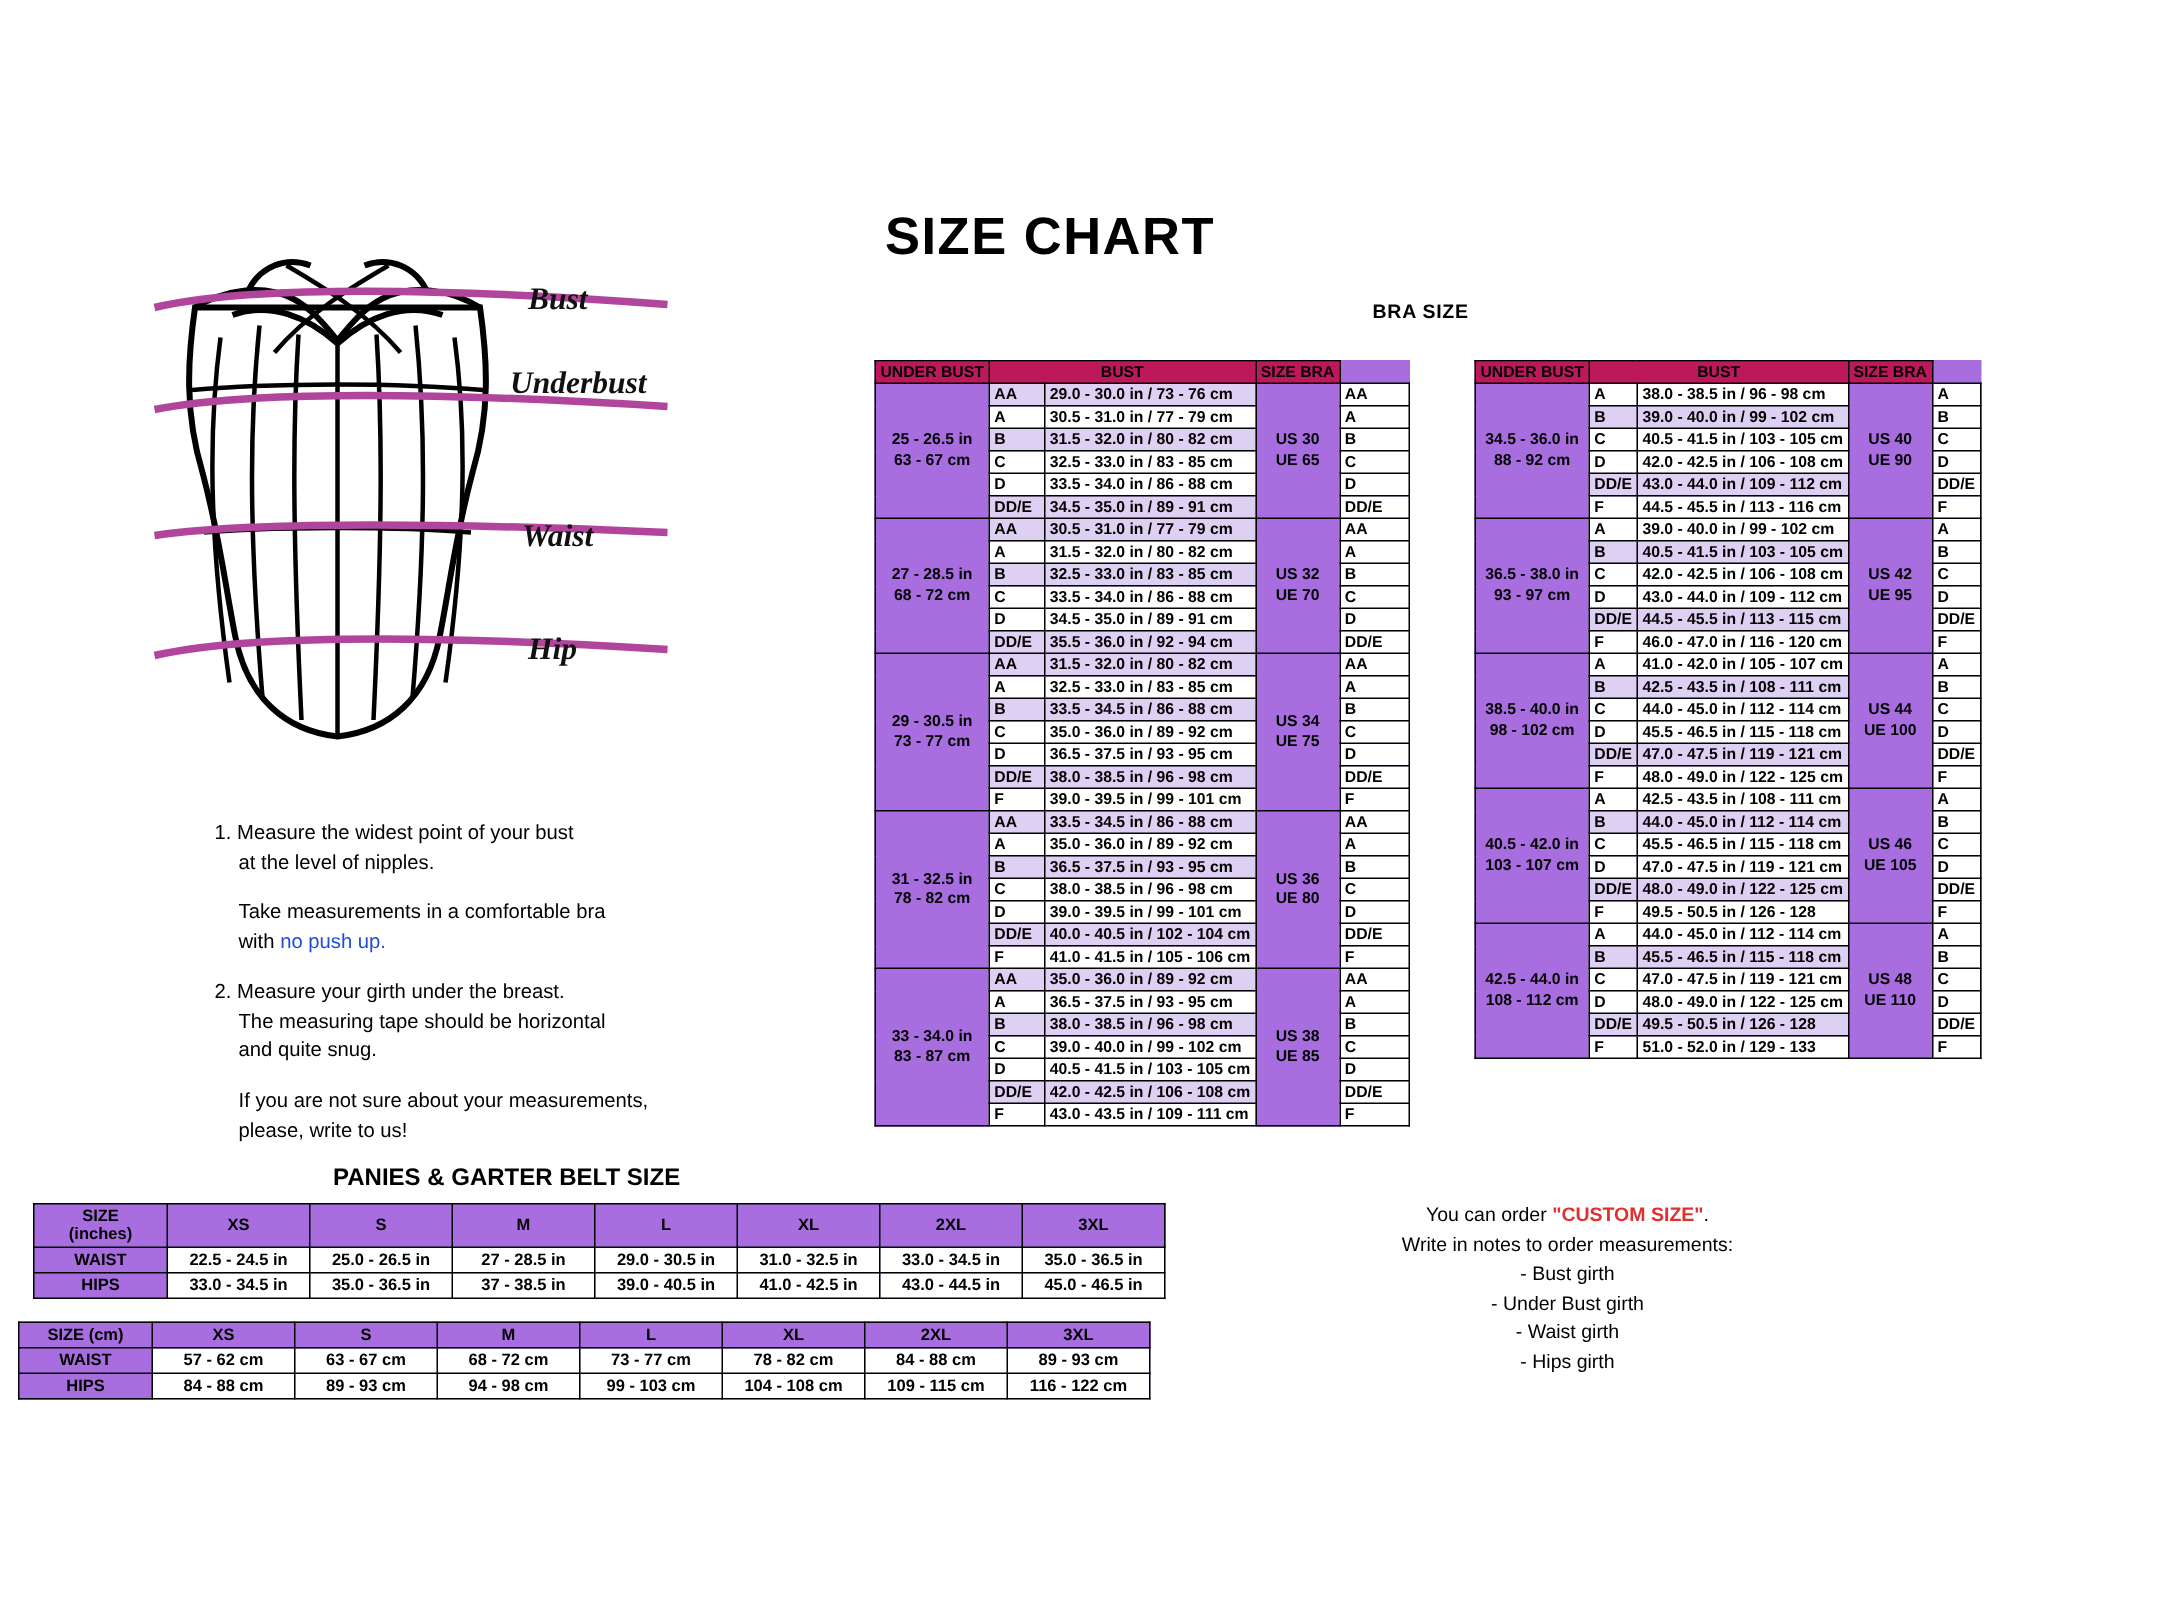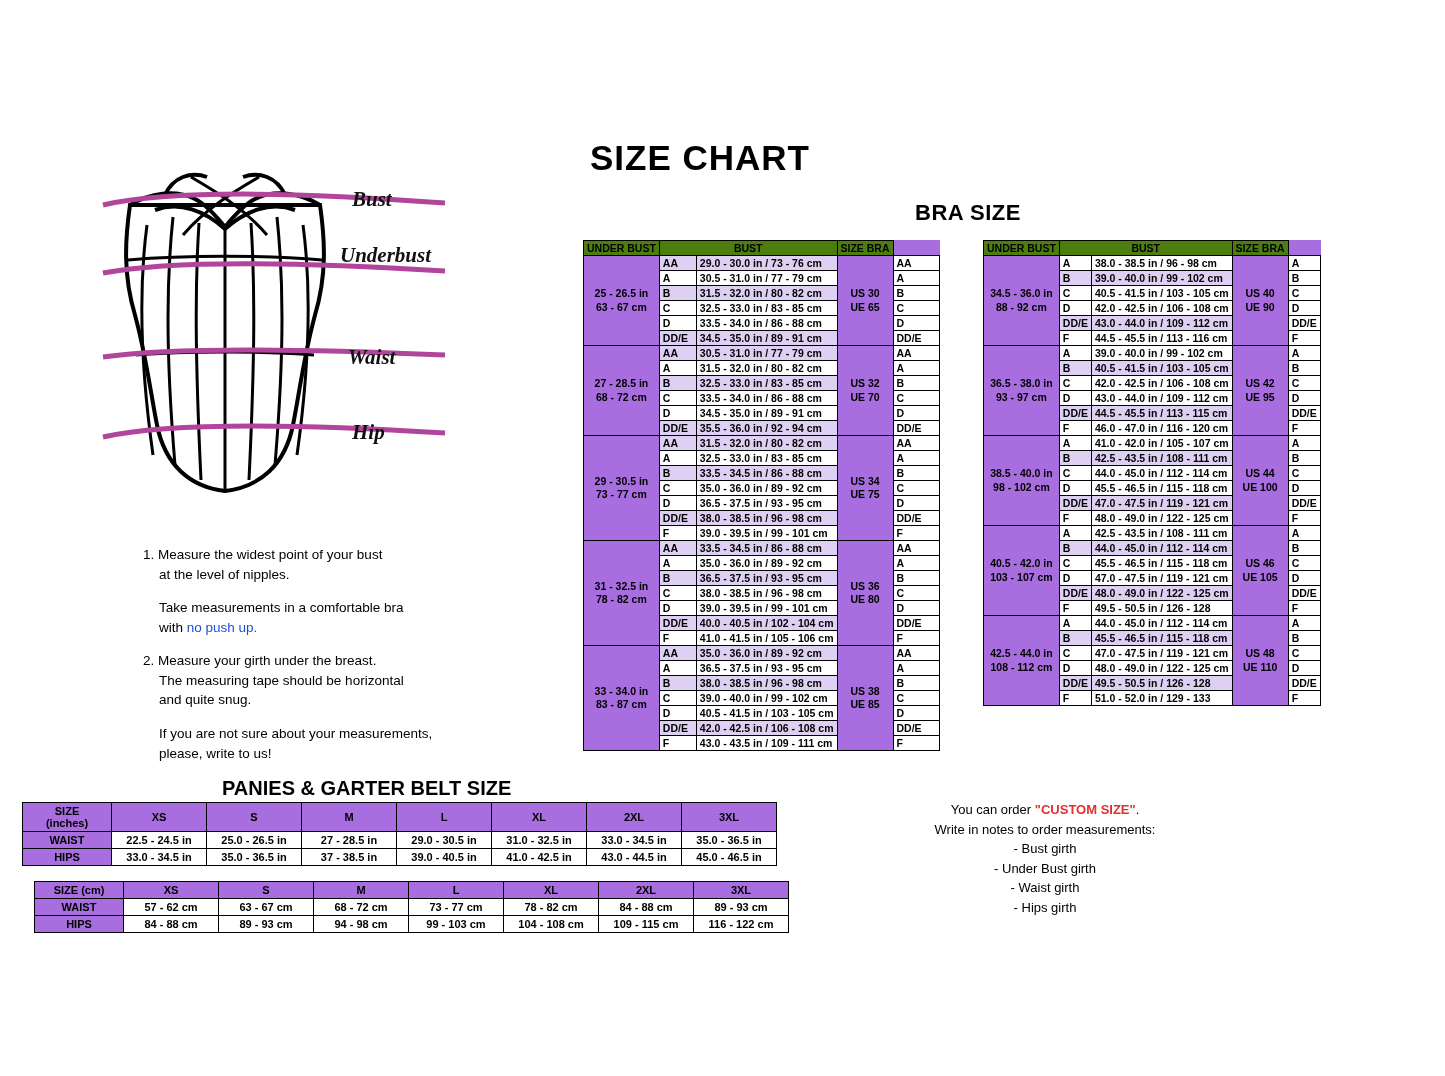--- a/index.html
+++ b/index.html
@@ -10,25 +10,25 @@
   }
   .page{position:relative;width:1292px;height:1076px;}
 
   
   #chart-title{
     position:absolute;left:590px;top:138px;
     font-size:35px;font-weight:bold;letter-spacing:1px;
   }
   #bra-size-title{
     position:absolute;left:915px;top:200px;
-    font-size:22px;font-weight:bold;letter-spacing:.5px;
+    font-size:13px;font-weight:bold;letter-spacing:.5px;
   }
   #panties-title{
     position:absolute;left:222px;top:777px;
-    font-size:20px;font-weight:bold;
+    font-size:16px;font-weight:bold;
   }
 
   
   #corset-figure{position:absolute;left:95px;top:165px;width:430px;height:340px;}
   .meas-label{
     position:absolute;font-family:"Liberation Serif", serif;
     font-style:italic;font-weight:bold;font-size:21px;color:#111;
   }
   #label-bust{left:352px;top:186px;}
   #label-underbust{left:340px;top:243px;}
@@ -44,36 +44,36 @@
   #instructions .indent{padding-left:16px;}
   .nopush{color:#1d4ed8;}
 
   
   .ptable{border-collapse:collapse;background:#a86ee0;}
   .ptable td,.ptable th{
     border:1px solid #000;
     font-size:10.5px;font-weight:bold;
     padding:1px 3px;white-space:nowrap;
   }
-  .hdr{background:#4d7c0f;text-align:center;font-size:11px;}
+  .hdr{background:#be185d;text-align:center;font-size:11px;}
   .cellwhite{background:#ffffff;}
   .celllav{background:#ded0f2;}
   .underbust-cell,.sizebra-cell{
     background:#a86ee0;text-align:center;font-size:11.5px;line-height:1.25;
   }
   .cupcol{width:34px;}
   
   #bra-table-left{position:absolute;left:583px;top:240px;}
   #bra-table-right{position:absolute;left:983px;top:240px;}
   .bustcell{font-size:10.5px;}
   .braletter{width:30px;text-align:left;padding-left:4px;}
 
   
   #panties-in-table{position:absolute;left:22px;top:802px;}
-  #panties-cm-table{position:absolute;left:34px;top:881px;}
+  #panties-cm-table{position:absolute;left:12px;top:881px;}
   #panties-in-table td,#panties-cm-table td,
   #panties-in-table th,#panties-cm-table th{
     text-align:center;font-size:11px;padding:2px 4px;
   }
   .rowlabel{background:#a86ee0;font-weight:bold;text-align:center;}
   .sizehdr{background:#a86ee0;text-align:center;font-weight:bold;}
 
   
   #custom-note{
     position:absolute;left:880px;top:800px;width:330px;

